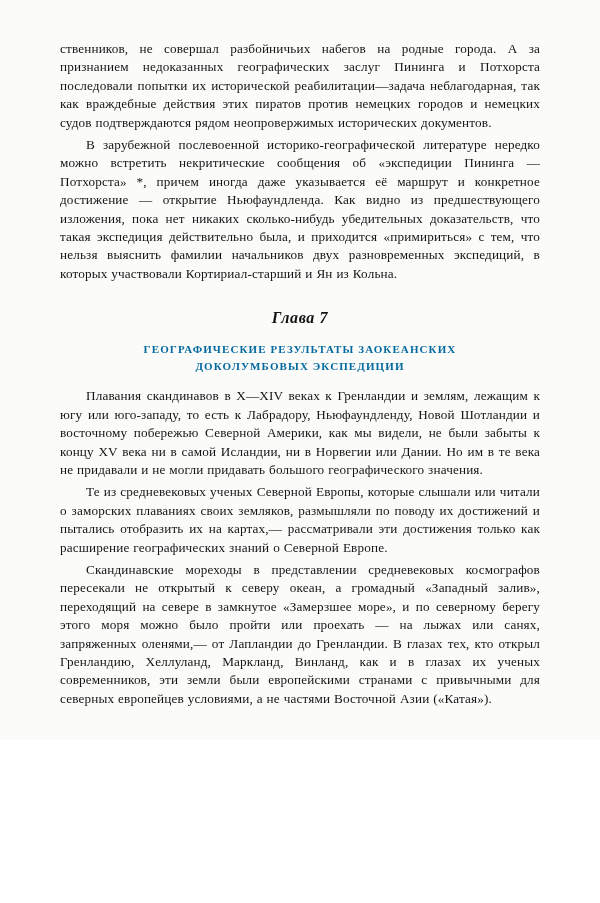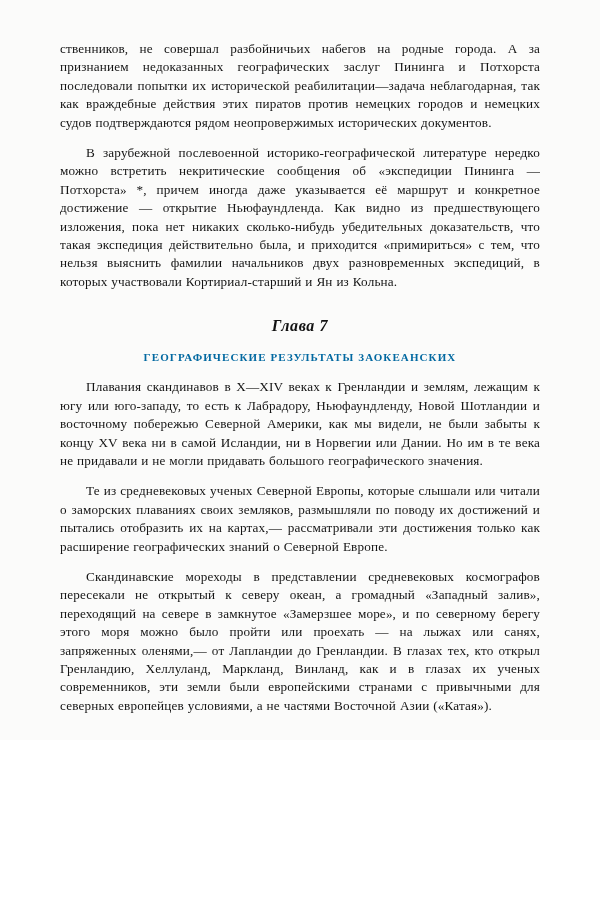--- a/index.html
+++ b/index.html
@@ -35,21 +35,21 @@
     text-align: justify;
     text-indent: 0;
     letter-spacing: 0.15px;
     word-spacing: 0.4px;
     color: #141414;
   }
   p.para.indent {
     text-indent: 26px;
   }
   p.para + p.para {
-    margin-top: 12px;
+    margin-top: 4px;
   }
   .chapter-wrap {
     margin-top: 26px;
     margin-bottom: 12px;
   }
   .chapter-num {
     font-size: 16px;
     font-style: italic;
     font-weight: bold;
     text-align: center;
@@ -114,20 +114,21 @@
   <div class="text-block">
 
     <p class="para">ственников, не совершал разбойничьих набегов на родные города. А за признанием недоказанных географических заслуг Пининга и Потхорста последовали попытки их исторической реабилитации—задача неблагодарная, так как враждебные действия этих пиратов против немецких городов и немецких судов подтверждаются рядом неопровержимых исторических документов.</p>
 
     <p class="para indent">В зарубежной послевоенной историко-географической литературе нередко можно встретить некритические сообщения об «экспедиции Пининга — Потхорста» *, причем иногда даже указывается её маршрут и конкретное достижение — открытие Ньюфаундленда. Как видно из предшествующего изложения, пока нет никаких сколько-нибудь убедительных доказательств, что такая экспедиция действительно была, и приходится «примириться» с тем, что нельзя выяснить фамилии начальников двух разновременных экспедиций, в которых участвовали Кортириал-старший и Ян из Кольна.</p>
 
     <div class="chapter-wrap">
       <div class="chapter-num">Глава 7</div>
       <div class="chapter-title">
         <span>ГЕОГРАФИЧЕСКИЕ РЕЗУЛЬТАТЫ ЗАОКЕАНСКИХ</span>
+        <span class="line2">ДОКОЛУМБОВЫХ ЭКСПЕДИЦИИ</span>
       </div>
     </div>
 
     <p class="para indent body-after-title">Плавания скандинавов в X—XIV веках к Гренландии и землям, лежащим к югу или юго-западу, то есть к Лабрадору, Ньюфаундленду, Новой Шотландии и восточному побережью Северной Америки, как мы видели, не были забыты к концу XV века ни в самой Исландии, ни в Норвегии или Дании. Но им в те века не придавали и не могли придавать большого географического значения.</p>
 
     <p class="para indent">Те из средневековых ученых Северной Европы, которые слышали или читали о заморских плаваниях своих земляков, размышляли по поводу их достижений и пытались отобразить их на картах,— рассматривали эти достижения только как расширение географических знаний о Северной Европе.</p>
 
     <p class="para indent">Скандинавские мореходы в представлении средневековых космографов пересекали не открытый к северу океан, а громадный «Западный залив», переходящий на севере в замкнутое «Замерзшее море», и по северному берегу этого моря можно было пройти или проехать — на лыжах или санях, запряженных оленями,— от Лапландии до Гренландии. В глазах тех, кто открыл Гренландию, Хеллуланд, Маркланд, Винланд, как и в глазах их ученых современников, эти земли были европейскими странами с привычными для северных европейцев условиями, а не частями Восточной Азии («Катая»).</p>
 
   </div>

